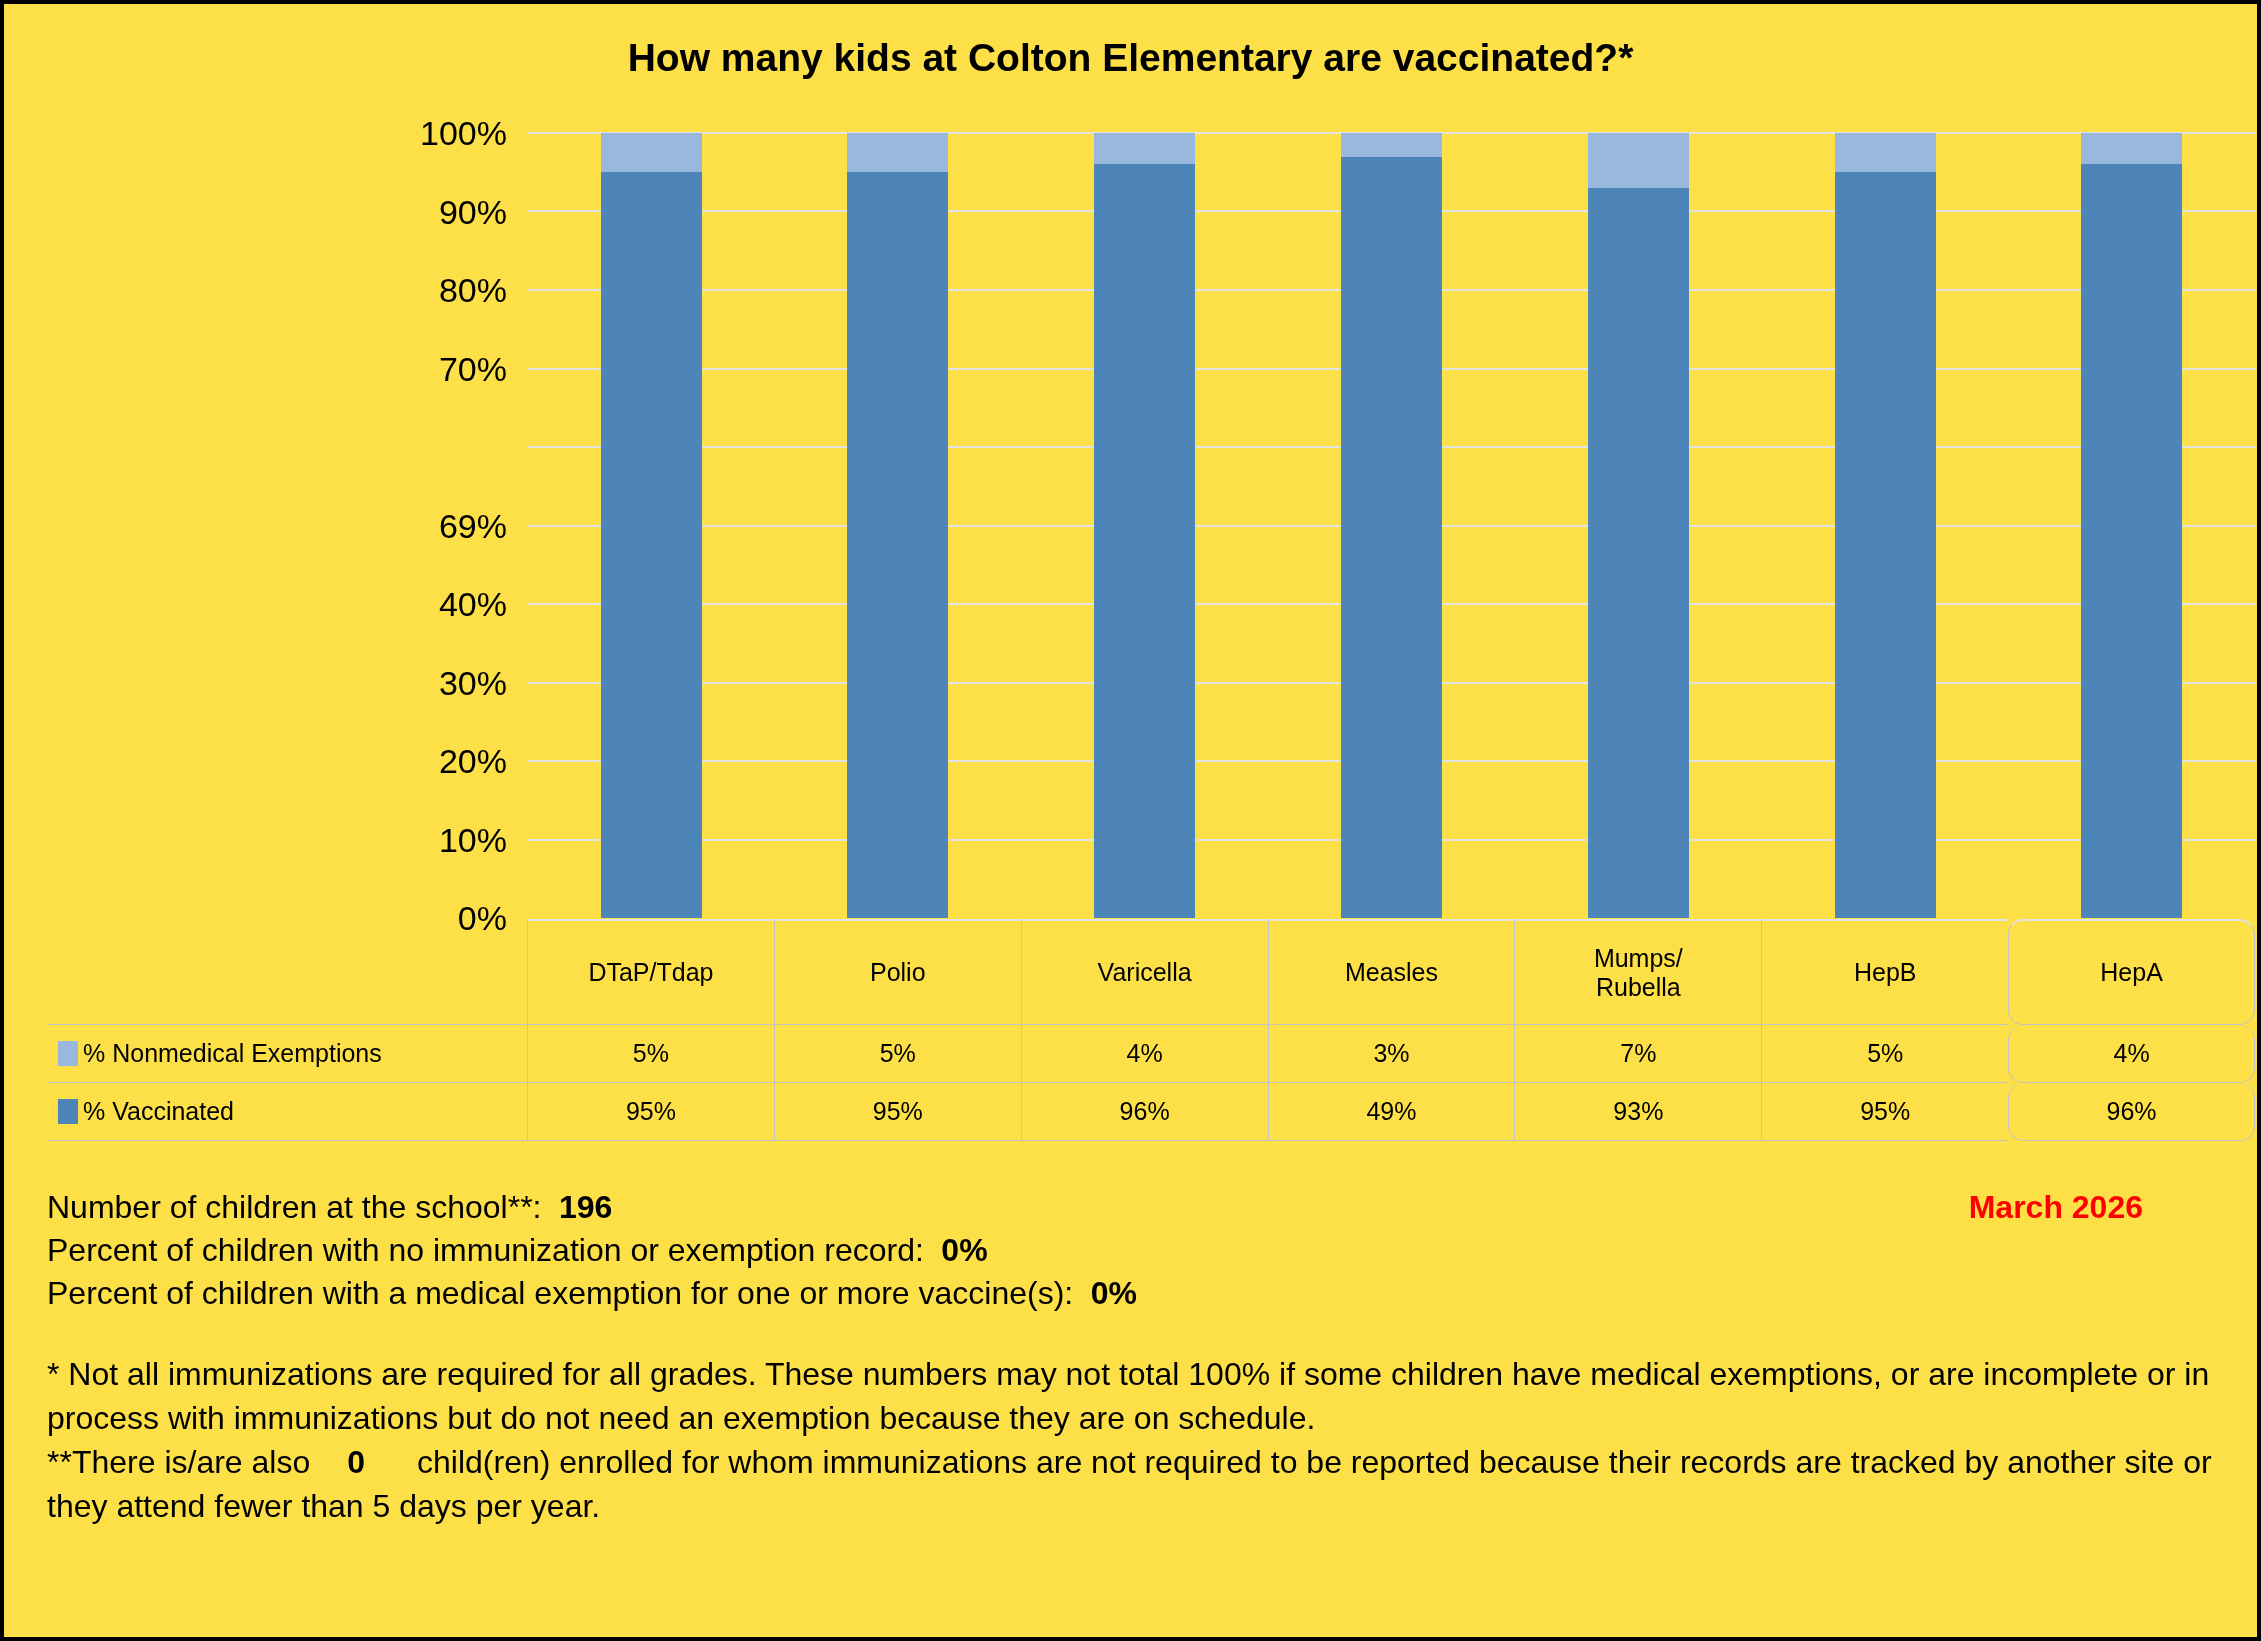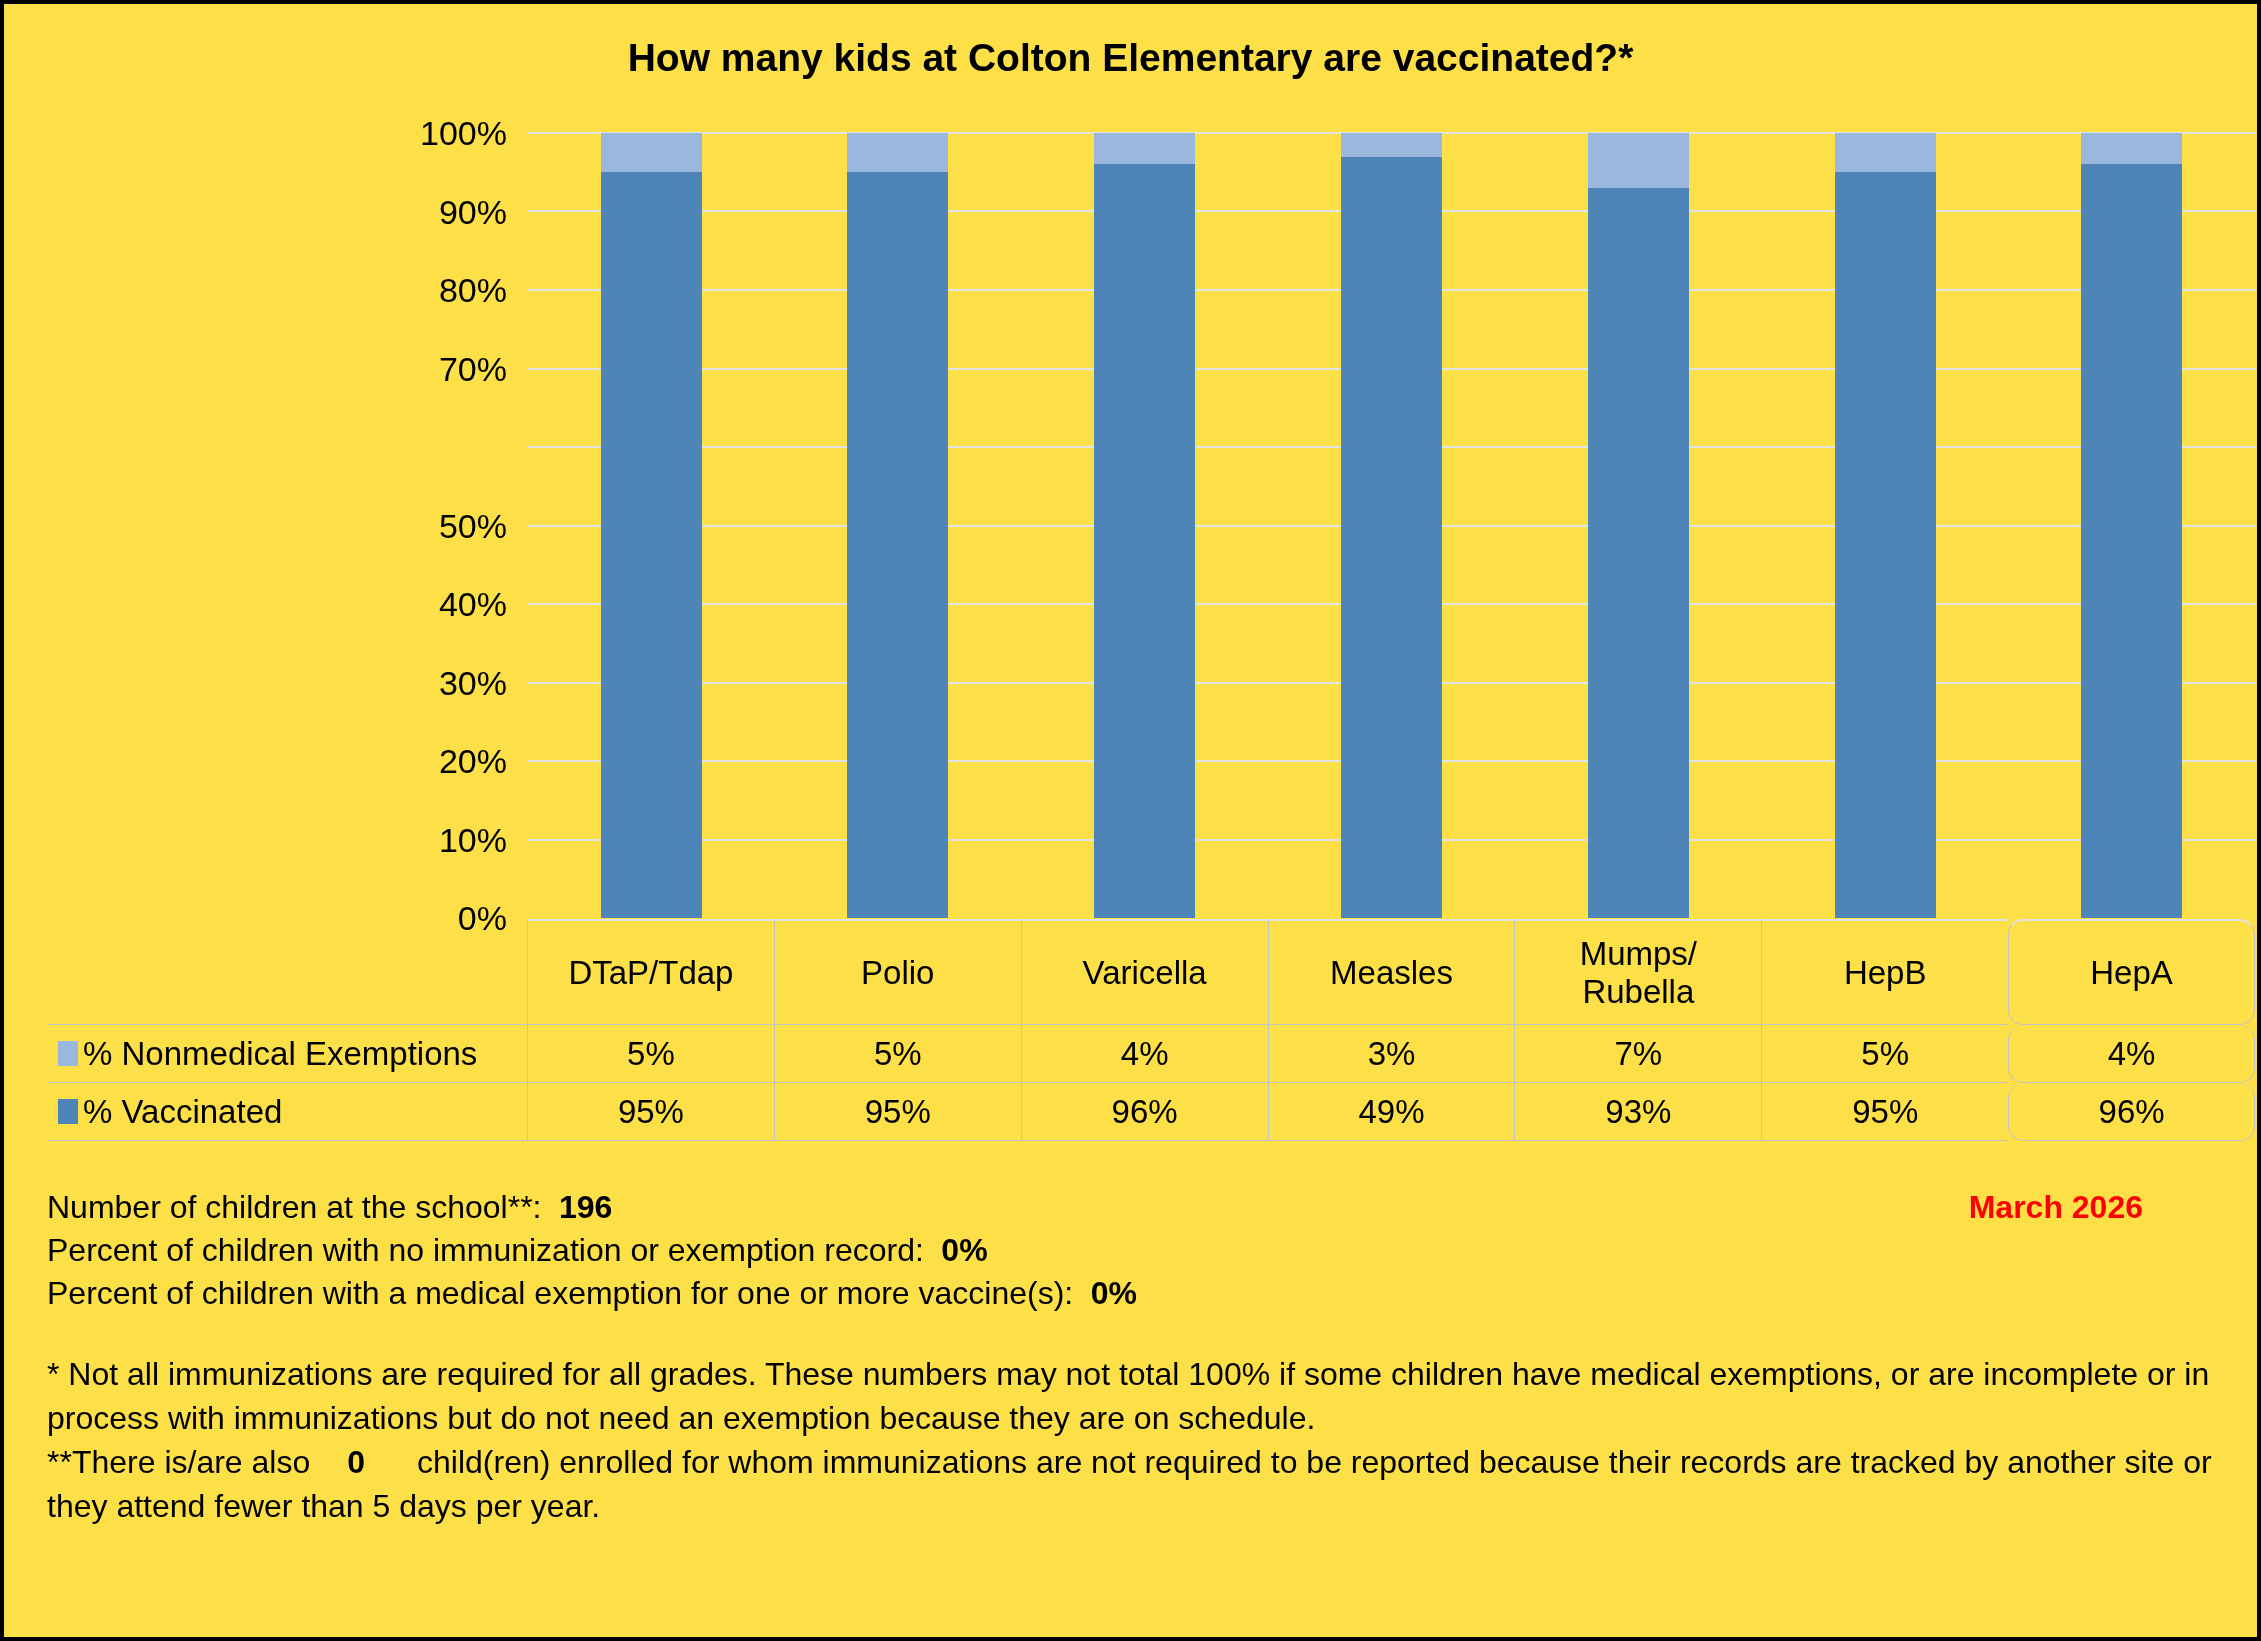--- a/index.html
+++ b/index.html
@@ -29,21 +29,21 @@
     position:absolute;bottom:0;width:101px;height:100%;
     display:flex;flex-direction:column;justify-content:flex-end;
   }
   .bar-seg{width:100%;}
   
   .data-table{
     position:absolute;left:43px;top:915px;width:2208px;
     display:grid;
     grid-template-columns:480px repeat(7,1fr);
     grid-template-rows:106px 58px 58px;
-    font-size:33px;
+    font-size:25px;
   }
   .t-cell{box-sizing:border-box;}
   .t-cat{
     border-top:2.2px solid #e2e2e2;
     border-left:1.4px solid #c3c3c3;
     border-bottom:1.4px solid #c3c3c3;
     display:flex;align-items:center;justify-content:center;
     text-align:center;white-space:pre-line;line-height:1.15;
   }
   .t-leghead{border-bottom:1.4px solid #c3c3c3;}
@@ -76,21 +76,21 @@
 <div class="page">
 
   <div class="chart-title">How many kids at Colton Elementary are vaccinated?*</div>
 
   <div class="y-axis">
       <div class="ytick" style="top: 785px;">0%</div>
       <div class="ytick" style="top: 707px;">10%</div>
       <div class="ytick" style="top: 628px;">20%</div>
       <div class="ytick" style="top: 550px;">30%</div>
       <div class="ytick" style="top: 471px;">40%</div>
-      <div class="ytick" style="top: 393px;">50%</div>
+      <div class="ytick" style="top: 393px;">69%</div>
       <div class="ytick" style="top: 236px;">70%</div>
       <div class="ytick" style="top: 157px;">80%</div>
       <div class="ytick" style="top: 79px;">90%</div>
       <div class="ytick" style="top: 0px;">100%</div>
     </div>
   <div class="plot">
       <div class="gridline" style="top: 706px;"></div>
       <div class="gridline" style="top: 627px;"></div>
       <div class="gridline" style="top: 549px;"></div>
       <div class="gridline" style="top: 470px;"></div>

